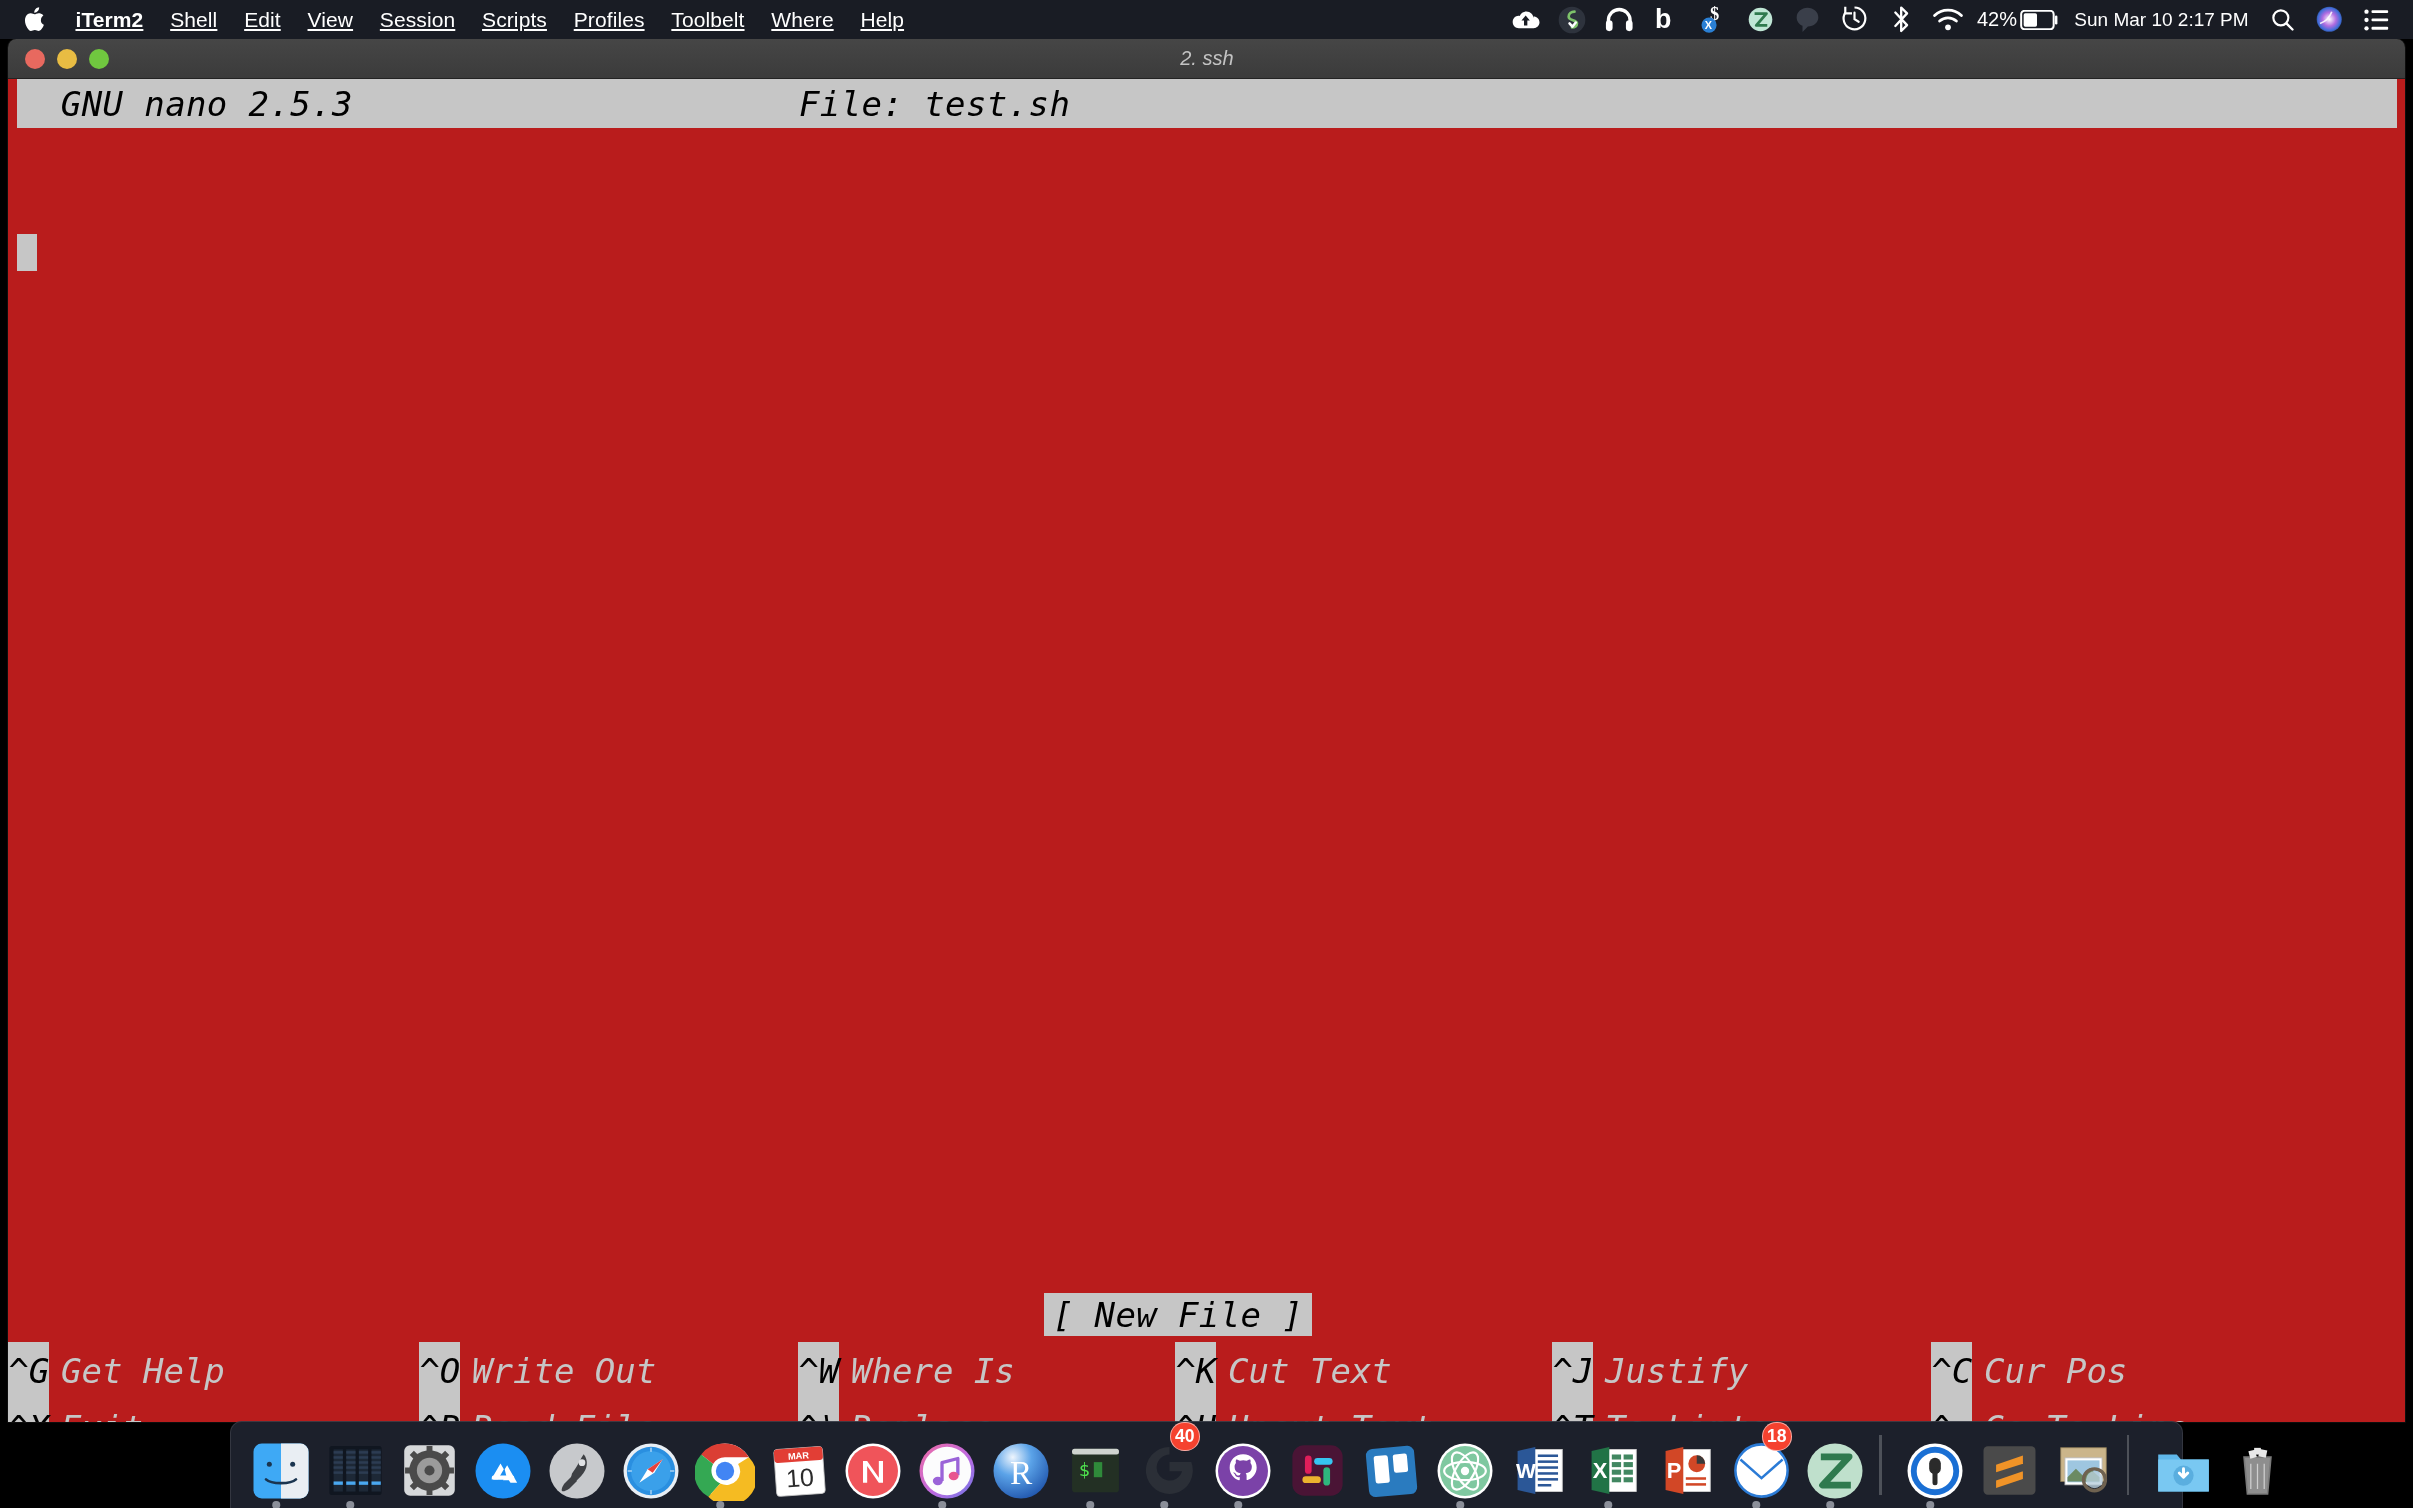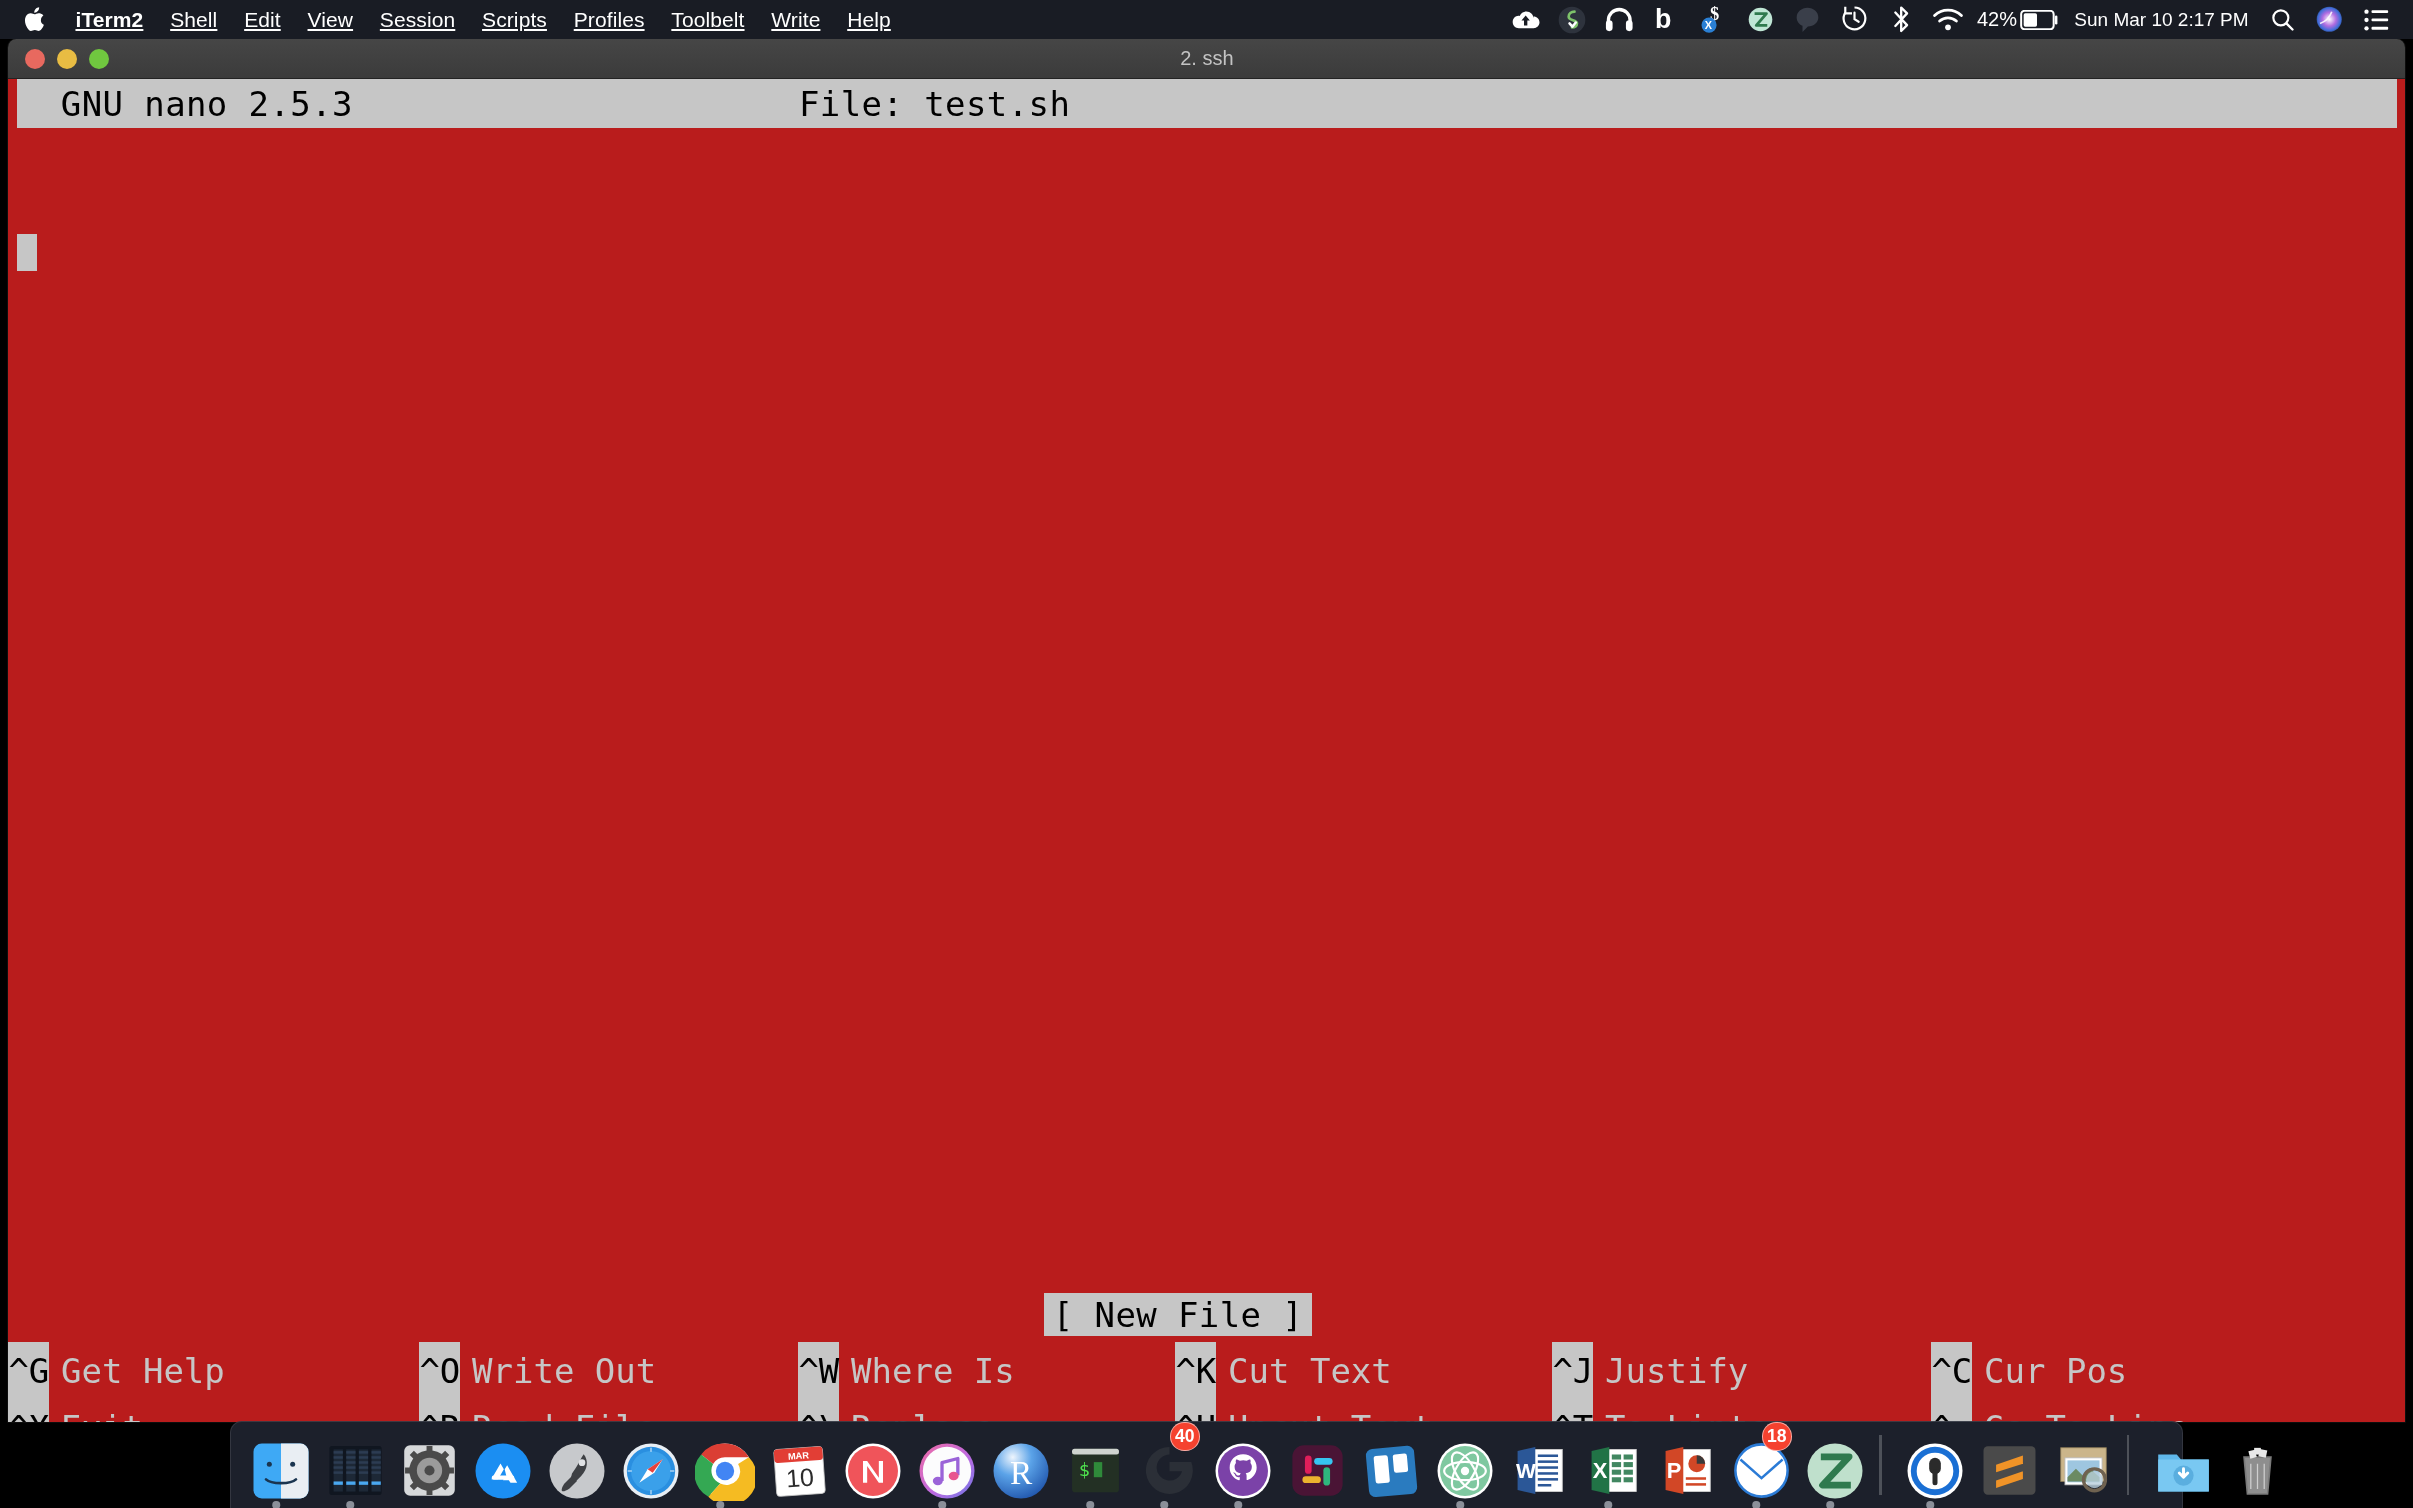--- a/index.html
+++ b/index.html
@@ -57,20 +57,21 @@
   .battery-pct { color:#fff; font-size:20px; margin-right:3.4px; }
 
   
   #window {
     position: absolute;
     left: 8.4px; top: 39px;
     width: 2397px; height: 1383px;
     border-radius: 8.4px 8.4px 0 0;
     overflow: hidden;
     box-shadow: 0 0 0 0.8px rgba(255,255,255,0.07);
+    font-style: italic;
   }
   #titlebar {
     position: relative;
     height: 39px; width: 100%;
     background: linear-gradient(to bottom, #464646 0%, #3b3b3b 100%);
     border-bottom: 0.8px solid #232323;
     display: flex; align-items: center;
   }
   .traffic {
     display: flex; gap: 11.7px; margin-left: 17px;
@@ -227,21 +228,21 @@
           </svg>
       </div>
       <div class="menu-item bold">iTerm2</div>
       <div class="menu-item">Shell</div>
       <div class="menu-item">Edit</div>
       <div class="menu-item">View</div>
       <div class="menu-item">Session</div>
       <div class="menu-item">Scripts</div>
       <div class="menu-item">Profiles</div>
       <div class="menu-item">Toolbelt</div>
-      <div class="menu-item">Write</div>
+      <div class="menu-item">Where</div>
       <div class="menu-item">Help</div>
     </div>
 
     <div id="menubar-right">
 
       <div class="status-icon">
         <svg width="28.5" height="22" viewBox="0 0 34 26">
             <path fill="#fff" d="M27 11c-.2-4.6-4-8.2-8.6-8.2-3.6 0-6.7 2.2-8 5.4-.5-.2-1-.2-1.5-.2C5.3 8 2 11.3 2 15.4S5.3 22.8 9.3 22.8H27c3.9 0 7-3.1 7-7s-3.1-7-7-7z"></path>
             <path fill="#191c24" d="M17.5 7.5l5 6h-3v6h-4v-6h-3z"></path>
           </svg>

